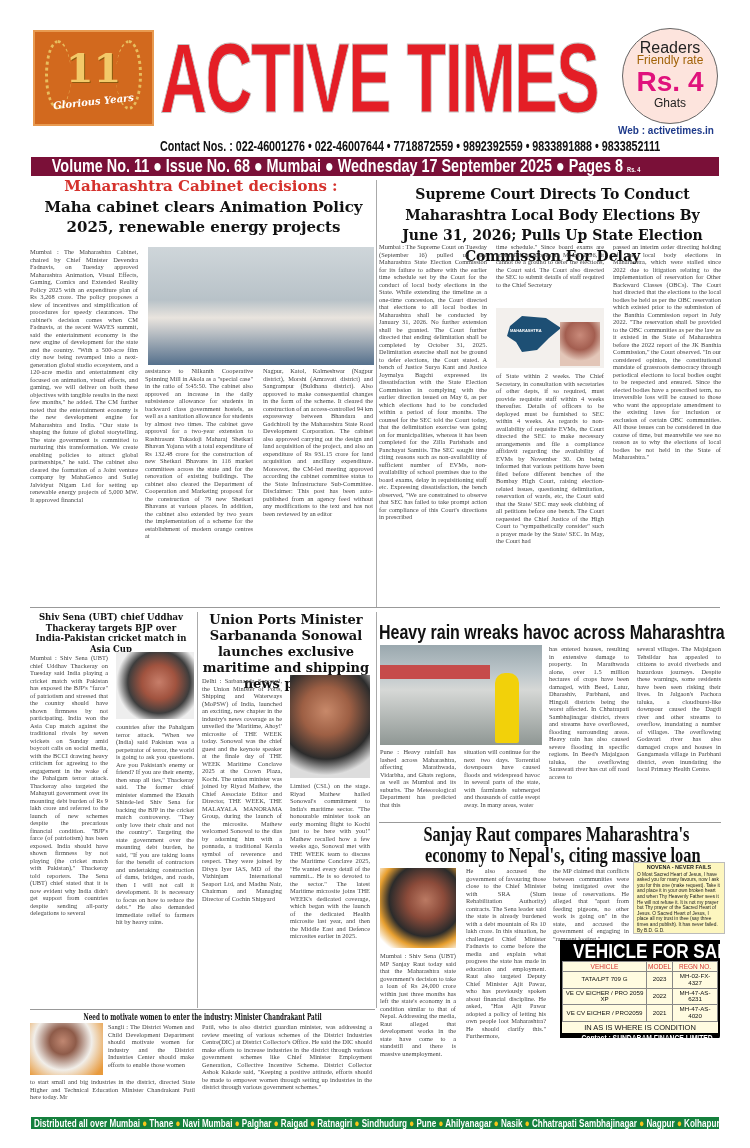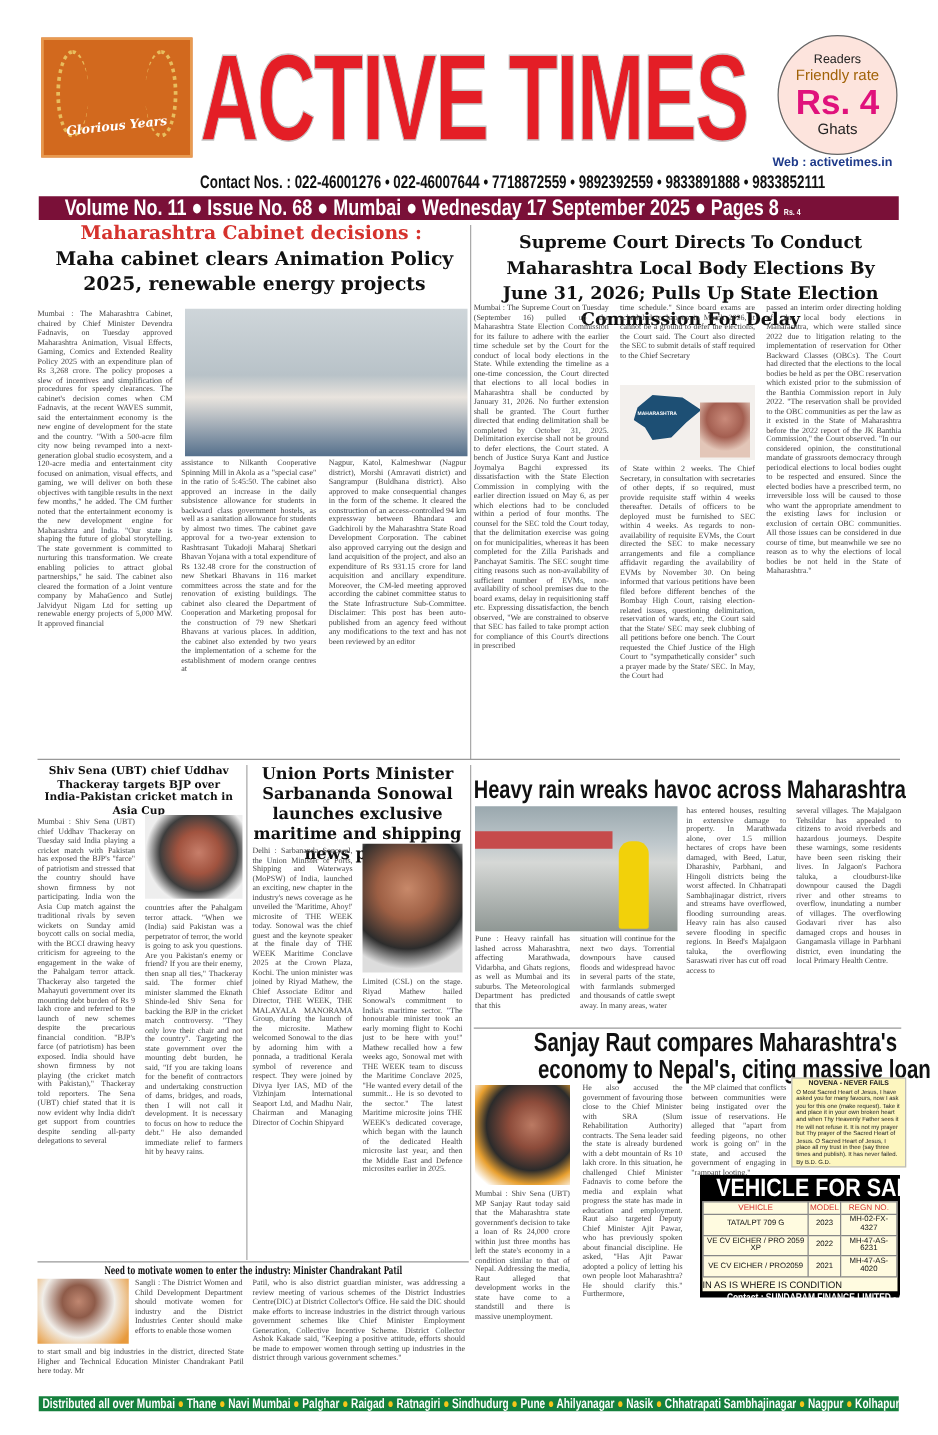--- a/index.html
+++ b/index.html
@@ -9,21 +9,21 @@
 .txt{font-size:6.4px;line-height:7.5px;text-align:justify;color:#444;font-family:"Liberation Serif",serif}
 
 #badge{left:33px;top:30px;width:121px;height:96px;background:#d2691e;border:2px solid #e89a50;overflow:hidden}
 #badge .num{position:absolute;left:0;right:0;top:12px;text-align:center;font-family:"DejaVu Serif",serif;font-weight:bold;font-size:40px;color:#f3c969;text-shadow:1px 1px 0 #8a5a10}
 #badge .sub{position:absolute;left:0;right:0;top:64px;text-align:center;font-style:italic;font-weight:bold;font-size:10px;color:#fff;font-family:"DejaVu Serif",serif;transform:rotate(-6deg)}
 #badge .laurel-l,#badge .laurel-r{position:absolute;top:8px;width:26px;height:70px;border:3px dotted #e8bd5e;border-radius:50%}
 #badge .laurel-l{left:10px;border-right:none}
 #badge .laurel-r{right:10px;border-left:none}
 #title{left:160px;top:28px;width:435px;height:90px;font-family:"Liberation Sans",sans-serif;font-weight:bold;font-size:88px;line-height:90px;color:#e41e26;letter-spacing:-2px;transform:scaleX(0.74) scaleY(1.12);transform-origin:left top;-webkit-text-stroke:1px #c4c4c4;white-space:nowrap}
 #price{left:622px;top:28px;width:96px;height:96px;border-radius:50%;background:#fde4dd;border:1px solid #666;text-align:center;font-family:"Liberation Sans",sans-serif}
-#price .l1{margin-top:12px;font-size:10px;line-height:13px;color:#222}
+#price .l1{margin-top:12px;font-size:16px;line-height:13px;color:#222}
 #price .l2{font-size:12px;line-height:13px;color:#a16207}
 #price .l3{font-size:28px;line-height:30px;color:#e0127c;font-weight:bold}
 #price .l4{font-size:12px;line-height:13px;color:#222}
 #web{left:618px;top:125px;font-family:Liberation Sans, sans-serif;font-size:10px;color:#1e3a8a;font-weight:bold}
 #contact{left:160px;top:138px;width:560px;font-family:"Liberation Sans",sans-serif;font-weight:bold;font-size:14.5px;color:#111;white-space:nowrap;transform:scaleX(0.74);transform-origin:left top;width:760px}
 #volbar{left:31px;top:157px;width:688px;height:19px;background:#7a1038;color:#fff;font-family:"Liberation Sans",sans-serif;font-weight:bold;font-size:18px;line-height:19px;white-space:nowrap;overflow:hidden}
 #volbar span.in{display:inline-block;transform:scaleX(0.80);transform-origin:left center;padding-left:26px}
 #volbar small{font-size:7px}
 
 #kicker{left:31px;top:177px;width:340px;text-align:center;font-family:"DejaVu Serif",serif;font-weight:bold;font-size:15px;color:#d5322d}
@@ -54,56 +54,57 @@
 
 #hr-head{left:379px;top:620px;width:342px;font-family:"Liberation Sans",sans-serif;font-weight:bold;font-size:20.5px;color:#111;white-space:nowrap;transform:scaleX(0.78);transform-origin:left top;width:460px}
 #hr-photo{left:380px;top:645px;width:162px;height:100px;background:linear-gradient(180deg,#9aa8ae 0,#bfc8cc 30%,#d6d8d6 45%,#8f9794 100%)}
 #hr-photo .man{position:absolute;left:115px;top:28px;width:24px;height:70px;background:#f2d10a;border-radius:10px 10px 2px 2px}
 #hr-photo .bridge{position:absolute;left:0;top:20px;width:110px;height:14px;background:#c64b4b}
 #hr-c0{left:380px;top:748px;width:76px}
 #hr-c1{left:464px;top:748px;width:76px}
 #hr-c2{left:549px;top:645px;width:80px}
 #hr-c3{left:637px;top:645px;width:84px}
 
-#sr-head{left:386px;top:824px;width:330px;font-family:Liberation Sans, sans-serif;font-weight:bold;font-size:21px;line-height:21px;color:#111}
+#sr-head{left:386px;top:824px;width:330px;font-family:Liberation Serif, serif;font-weight:bold;font-size:21px;line-height:21px;color:#111}
 #sr-head span{display:inline-block;transform:scaleX(0.78);transform-origin:center top;white-space:nowrap}
 #sr-photo{left:380px;top:868px;width:76px;height:80px;background:radial-gradient(circle at 60% 40%,#bb7a63 0,#8c4b3a 28%,#2b2b2b 55%,#e8a030 72%,#fff 90%)}
 #sr-c1{left:380px;top:952px;width:76px}
 #sr-c2{left:466px;top:867px;width:80px}
 #sr-c3{left:553px;top:867px;width:80px}
 
 #novena{left:633px;top:862px;width:92px;height:72px;background:#fdf6bf;border:1px solid #bbb;padding:2px 3px;font-family:"Liberation Sans",sans-serif;font-size:4.8px;line-height:5.6px;color:#222}
 #novena .nh{text-align:center;font-weight:bold;font-size:5.5px;margin-bottom:1px}
 
 #vehicle{left:560px;top:940px;width:160px;height:98px;background:#000000;padding:2px}
 #vehicle .vt{font-family:"Liberation Sans",sans-serif;font-weight:bold;font-size:20px;line-height:19px;color:#fff;text-align:center;white-space:nowrap;transform:scaleX(0.86);transform-origin:center}
 #vehicle table{width:100%;border-collapse:collapse;background:#fffbe0;font-family:"Liberation Sans",sans-serif;font-size:6.2px;text-align:center}
 #vehicle th{color:#d5322d;font-weight:normal;border:1px solid #888;padding:1px;font-size:6.5px}
 #vehicle td{border:1px solid #888;padding:1px;color:#111;line-height:6.8px}
-#vehicle .cond{background:#fffbe0;font-family:"Liberation Sans",sans-serif;font-size:7.5px;color:#111;padding:1px 0}
+#vehicle .cond{background:#fffbe0;text-align:center;font-family:"Liberation Sans",sans-serif;font-size:7.5px;color:#111;padding:1px 0}
 #vehicle .ct{color:#fff;font-family:"Liberation Sans",sans-serif;font-weight:bold;text-align:center;white-space:nowrap;font-size:9px;line-height:11px;transform:scaleX(0.75);transform-origin:center}
 #vehicle .tel{color:#fff;font-family:"Liberation Sans",sans-serif;font-weight:bold;text-align:center;white-space:nowrap;font-size:7.5px;line-height:9px;transform:scaleX(0.8);transform-origin:center}
 
 #wm-head{left:31px;top:1012px;width:345px;text-align:center;font-family:"DejaVu Serif",serif;font-weight:bold;font-size:8.6px;color:#111;white-space:nowrap;width:520px;transform:scaleX(0.66);transform-origin:left top}
 #wm-photo{left:30px;top:1023px;width:73px;height:52px;background:radial-gradient(circle at 45% 35%,#c08771 0,#8e5b49 25%,#f1eee9 55%,#e89a3c 90%)}
 #wm-c1{left:108px;top:1023px;width:86px}
 #wm-c1b{left:30px;top:1078px;width:165px}
 #wm-c2{left:202px;top:1023px;width:170px}
 
 #distbar{left:31px;top:1117px;width:688px;height:12px;background:#15803d;color:#fff;font-family:"Liberation Sans",sans-serif;font-weight:bold;font-size:11px;line-height:12px;white-space:nowrap;overflow:hidden}
 #distbar .in{display:inline-block;transform:scaleX(0.735);transform-origin:left center;padding-left:4px}
 #distbar .dot{color:#f5c518}
 .vline{position:absolute;width:1px;background:#aaa}
 </style>
 </head>
 <body>
 
 <div id="badge" class="abs">
   <div class="laurel-l"></div>
   <div class="laurel-r"></div>
+  <div class="num">11</div>
   <div class="sub">Glorious Years</div>
 </div>
 <div id="title" class="abs">ACTIVE TIMES</div>
 <div id="price" class="abs">
   <div class="l1">Readers</div>
   <div class="l2">Friendly rate</div>
   <div class="l3">Rs. 4</div>
   <div class="l4">Ghats</div>
 </div>
 <div id="web" class="abs">Web : activetimes.in</div>

